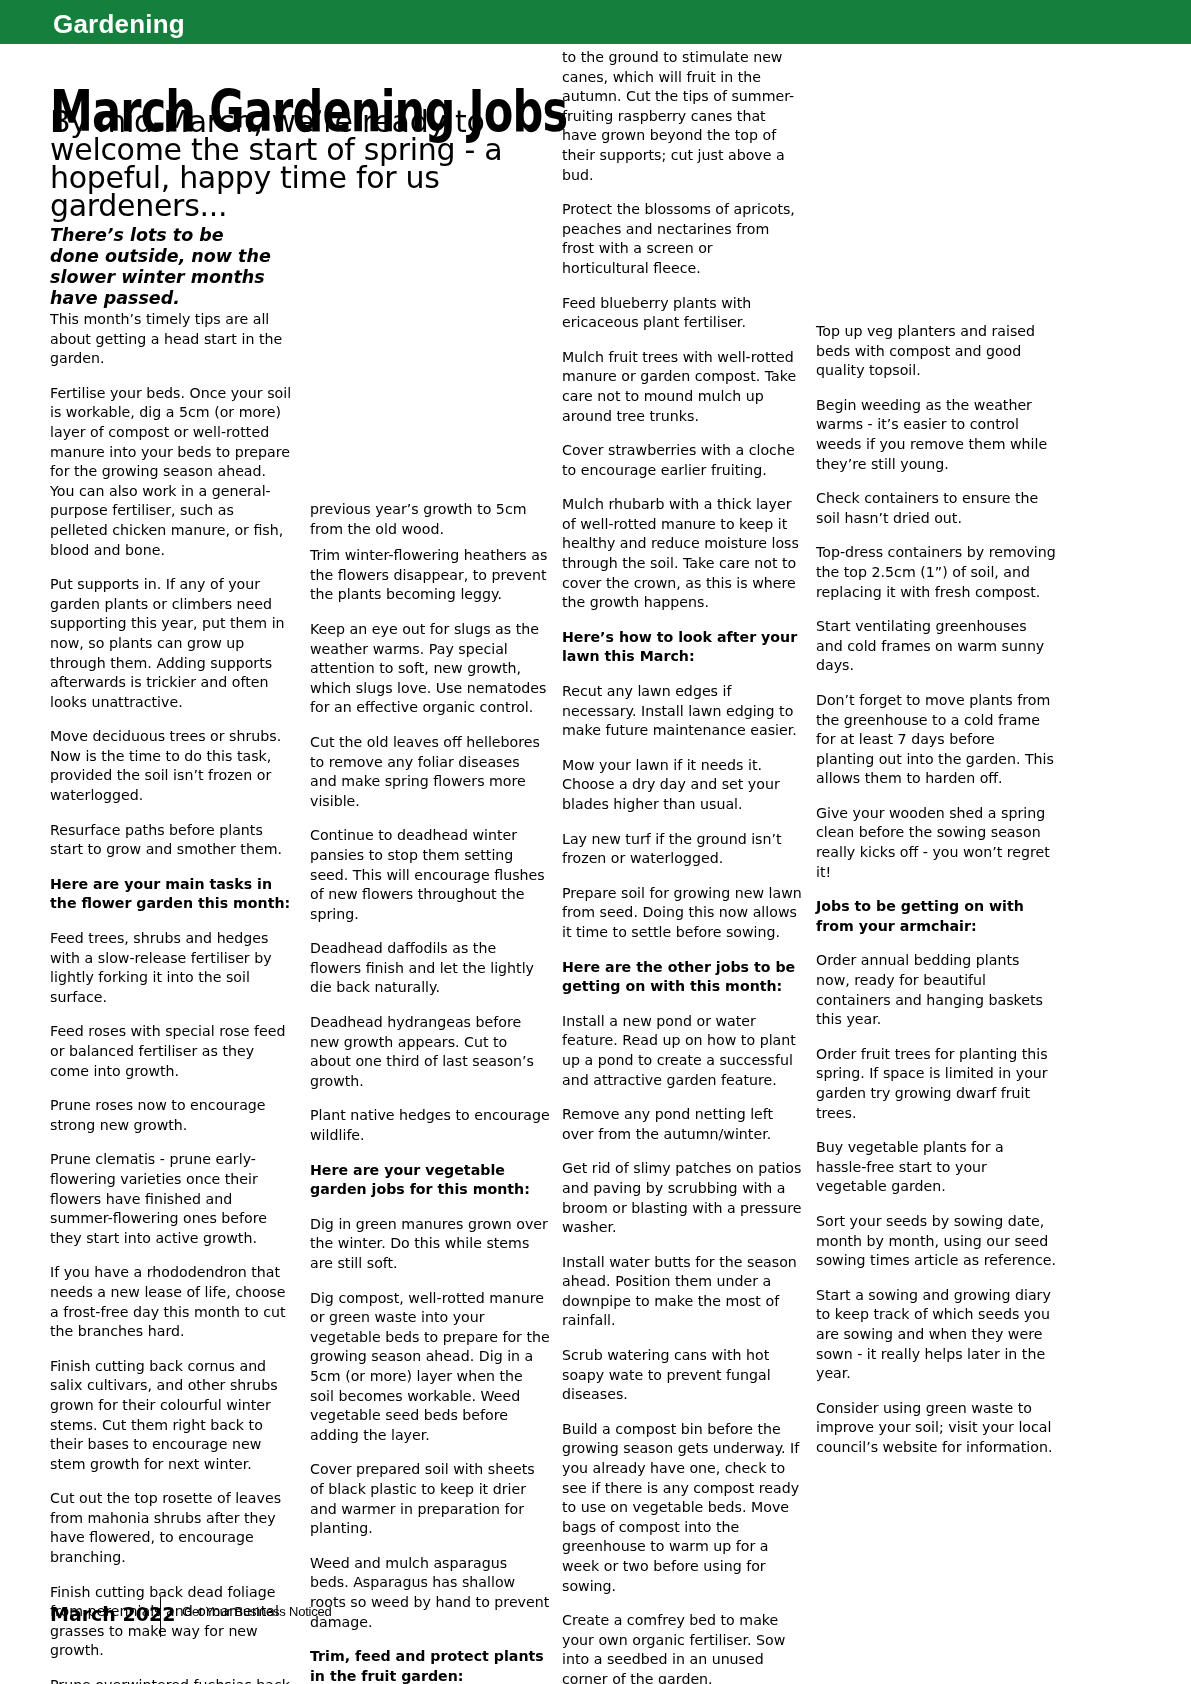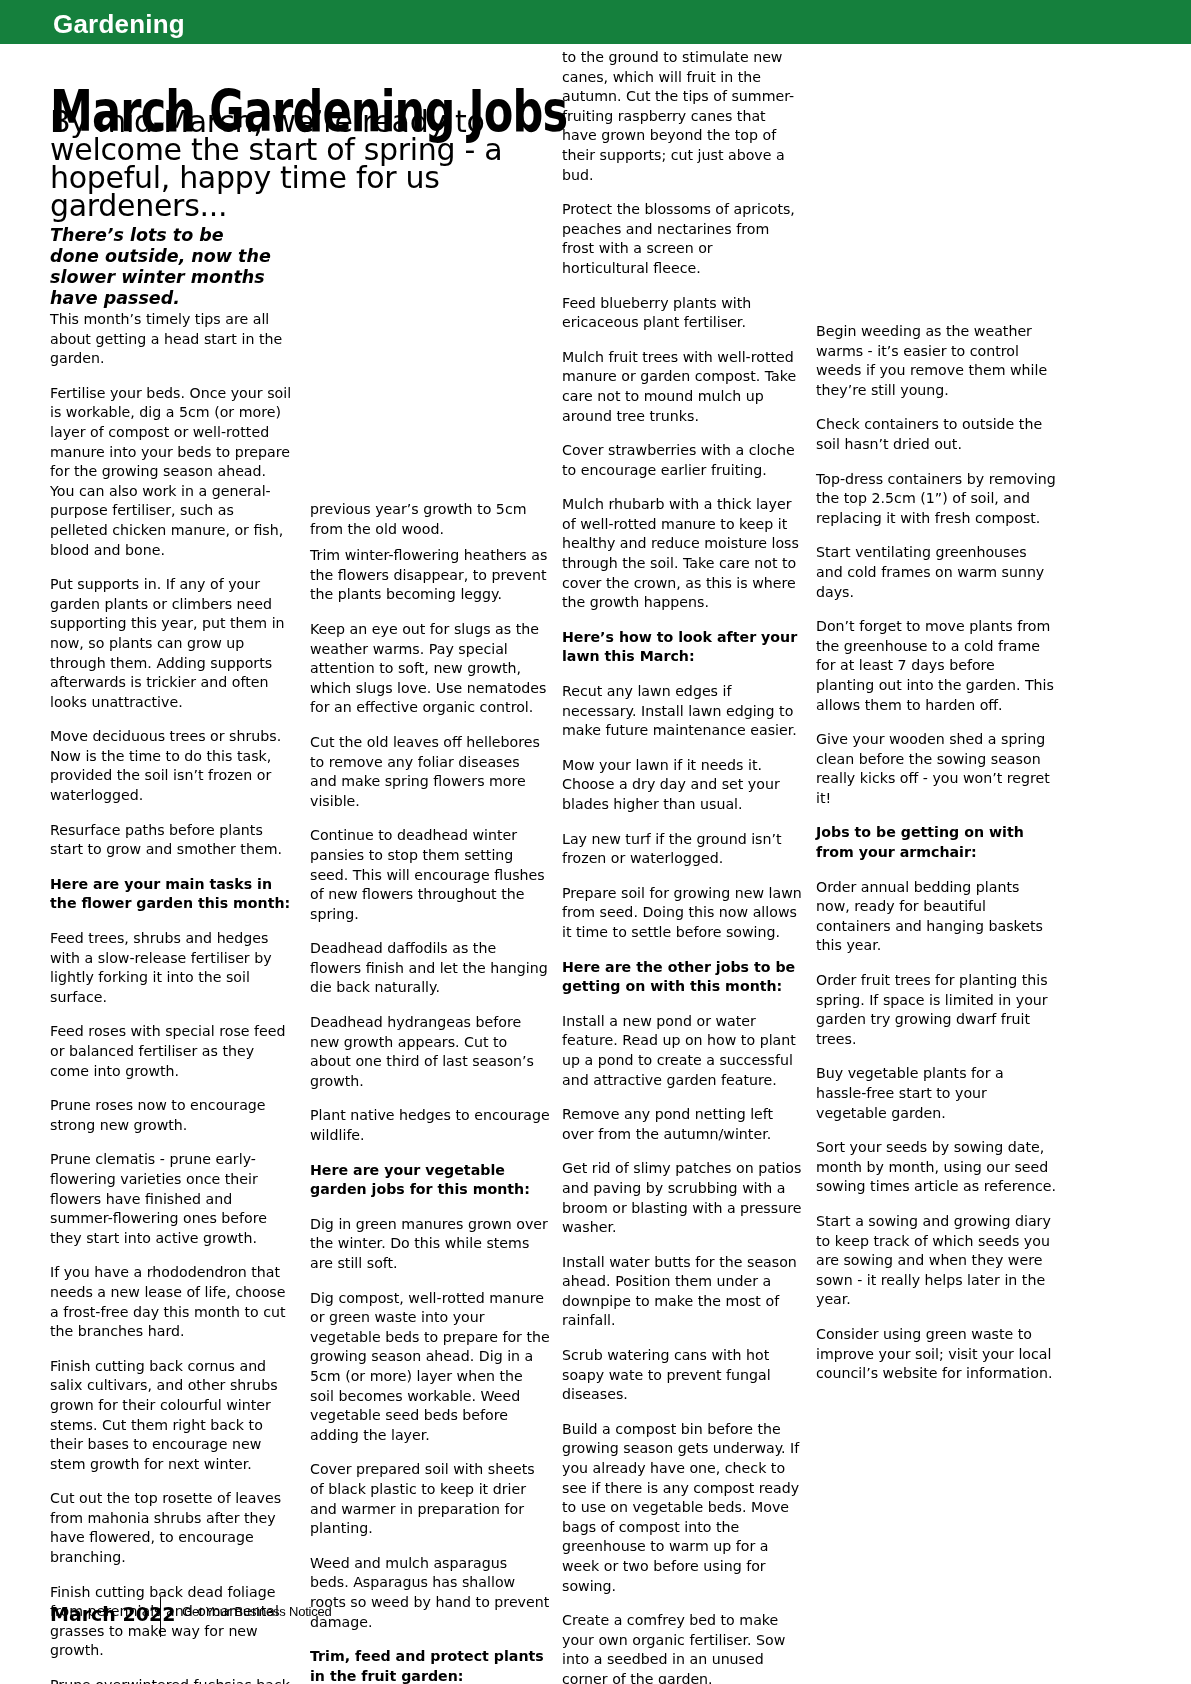--- a/index.html
+++ b/index.html
@@ -162,21 +162,21 @@
     <p>Cut out the top rosette of leaves from mahonia shrubs after they have flowered, to encourage branching.</p>
     <p>Finish cutting back dead foliage from perennials and ornamental grasses to make way for new growth.</p>
     <p>Prune overwintered fuchsias back to one or two buds on each shoot. This will encourage a bushy growth habit. Prune winter-flowering jasmine (Jasminum nudiflorum) after flowering, to encourage new growth for next year’s blooms. Cut back the</p>
   </div>
 <div class="col" id="col2">
     <p class="tight">previous year’s growth to 5cm from the old wood.</p>
     <p>Trim winter-flowering heathers as the flowers disappear, to prevent the plants becoming leggy.</p>
     <p>Keep an eye out for slugs as the weather warms. Pay special attention to soft, new growth, which slugs love. Use nematodes for an effective organic control.</p>
     <p>Cut the old leaves off hellebores to remove any foliar diseases and make spring flowers more visible.</p>
     <p>Continue to deadhead winter pansies to stop them setting seed. This will encourage flushes of new flowers throughout the spring.</p>
-    <p>Deadhead daffodils as the flowers finish and let the hanging die back naturally.</p>
+    <p>Deadhead daffodils as the flowers finish and let the lightly die back naturally.</p>
     <p>Deadhead hydrangeas before new growth appears. Cut to about one third of last season’s growth.</p>
     <p>Plant native hedges to encourage wildlife.</p>
     <p class="head">Here are your vegetable garden jobs for this month:</p>
     <p>Dig in green manures grown over the winter. Do this while stems are still soft.</p>
     <p>Dig compost, well-rotted manure or green waste into your vegetable beds to prepare for the growing season ahead. Dig in a 5cm (or more) layer when the soil becomes workable. Weed vegetable seed beds before adding the layer.</p>
     <p>Cover prepared soil with sheets of black plastic to keep it drier and warmer in preparation for planting.</p>
     <p>Weed and mulch asparagus beds. Asparagus has shallow roots so weed by hand to prevent damage.</p>
     <p class="head">Trim, feed and protect plants in the fruit garden:</p>
   </div>
 <div class="col" id="col3">
@@ -194,22 +194,23 @@
     <p class="head">Here are the other jobs to be getting on with this month:</p>
     <p>Install a new pond or water feature. Read up on how to plant up a pond to create a successful and attractive garden feature.</p>
     <p>Remove any pond netting left over from the autumn/winter.</p>
     <p>Get rid of slimy patches on patios and paving by scrubbing with a broom or blasting with a pressure washer.</p>
     <p>Install water butts for the season ahead. Position them under a downpipe to make the most of rainfall.</p>
     <p>Scrub watering cans with hot soapy wate to prevent fungal diseases.</p>
     <p>Build a compost bin before the growing season gets underway. If you already have one, check to see if there is any compost ready to use on vegetable beds. Move bags of compost into the greenhouse to warm up for a week or two before using for sowing.</p>
     <p>Create a comfrey bed to make your own organic fertiliser. Sow into a seedbed in an unused corner of the garden.</p>
   </div>
 <div class="col" id="col4">
+    <p>Top up veg planters and raised beds with compost and good quality topsoil.</p>
     <p>Begin weeding as the weather warms - it’s easier to control weeds if you remove them while they’re still young.</p>
-    <p>Check containers to outside the soil hasn’t dried out.</p>
+    <p>Check containers to ensure the soil hasn’t dried out.</p>
     <p>Top-dress containers by removing the top 2.5cm (1”) of soil, and replacing it with fresh compost.</p>
     <p>Start ventilating greenhouses and cold frames on warm sunny days.</p>
     <p>Don’t forget to move plants from the greenhouse to a cold frame for at least 7 days before planting out into the garden. This allows them to harden off.</p>
     <p>Give your wooden shed a spring clean before the sowing season really kicks off - you won’t regret it!</p>
     <p class="head">Jobs to be getting on with from your armchair:</p>
     <p>Order annual bedding plants now, ready for beautiful containers and hanging baskets this year.</p>
     <p>Order fruit trees for planting this spring. If space is limited in your garden try growing dwarf fruit trees.</p>
     <p>Buy vegetable plants for a hassle-free start to your vegetable garden.</p>
     <p>Sort your seeds by sowing date, month by month, using our seed sowing times article as reference.</p>
     <p>Start a sowing and growing diary to keep track of which seeds you are sowing and when they were sown - it really helps later in the year.</p>

